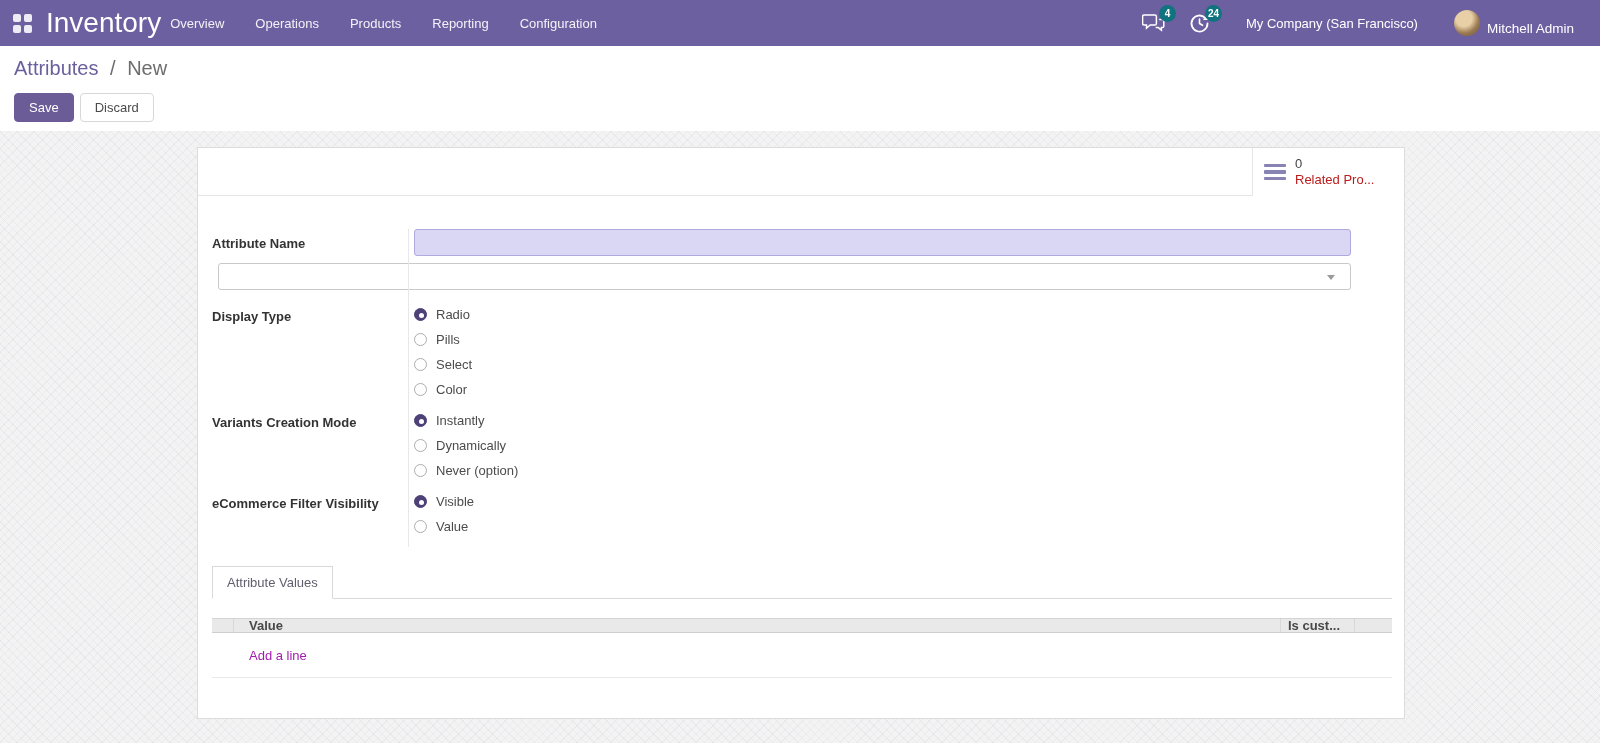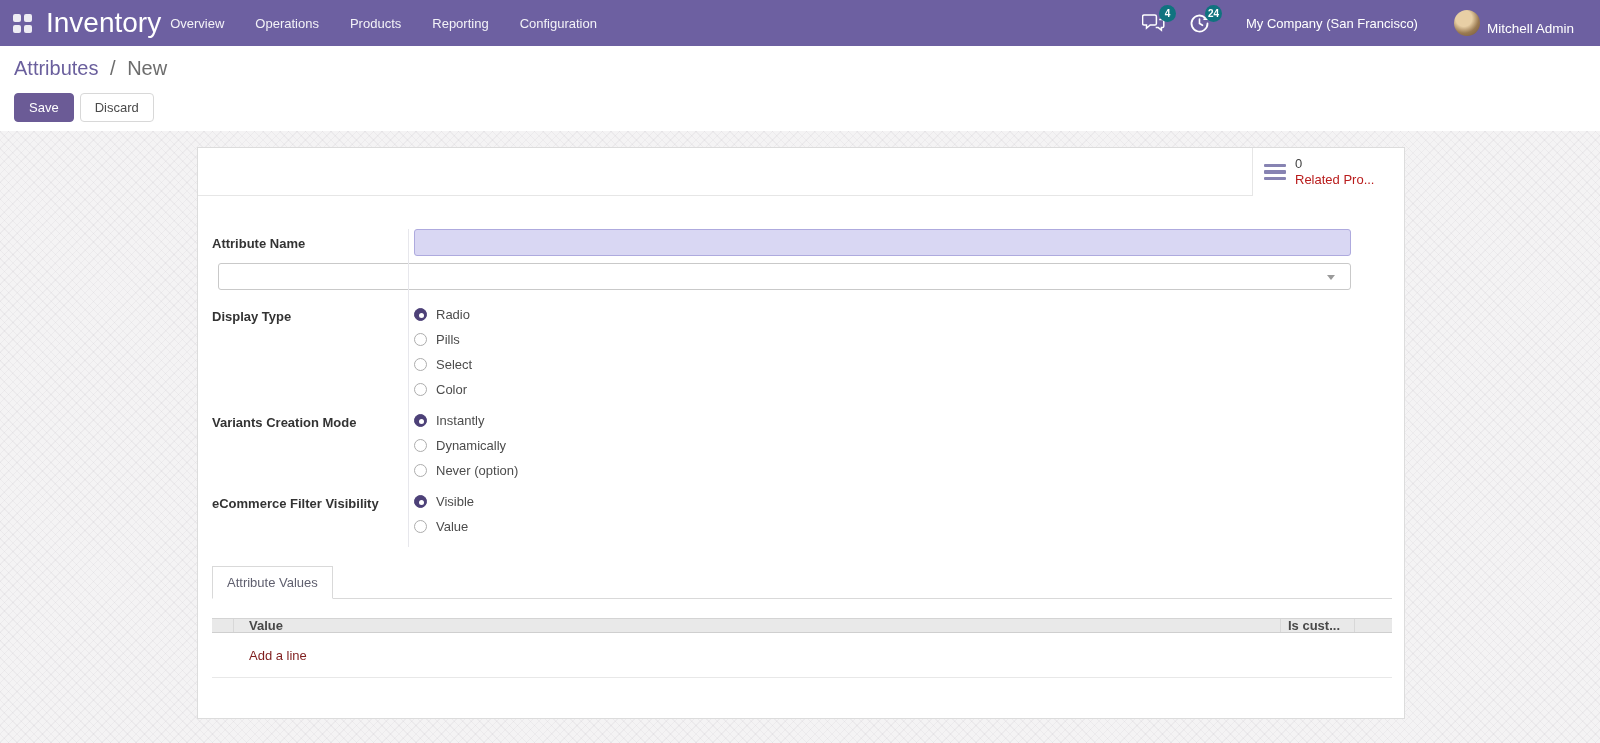--- a/index.html
+++ b/index.html
@@ -91,21 +91,21 @@
 
   .o2m-table { margin:19px 12px 0 14px; border-top:1px solid #d4d4d4; }
   .thead { display:flex; background:#e9e9e9; height:14px; border-bottom:1px solid #cfcfcf;
            font-size:13px; font-weight:bold; color:#484848; }
   .th { display:flex; align-items:center; }
   .th.handle { width:22px; border-right:1px solid #d8d8d8; }
   .th.val { flex:1; padding-left:15px; border-right:1px solid #d8d8d8; }
   .th.cust { width:74px; padding-left:7px; border-right:1px solid #d8d8d8; }
   .th.end { width:37px; }
   .trow { height:45px; border-bottom:1px solid #e8e8e8; display:flex; align-items:center; }
-  .addline { margin-left:37px; font-size:13px; color:#7f1d1d; text-decoration:none; cursor:pointer; }
+  .addline { margin-left:37px; font-size:13px; color:#a21caf; text-decoration:none; cursor:pointer; }
 </style>
 </head>
 <body>
 
 <div class="screen">
 
   <nav class="navbar">
     <div class="apps">
       <span></span>
         <span></span>

